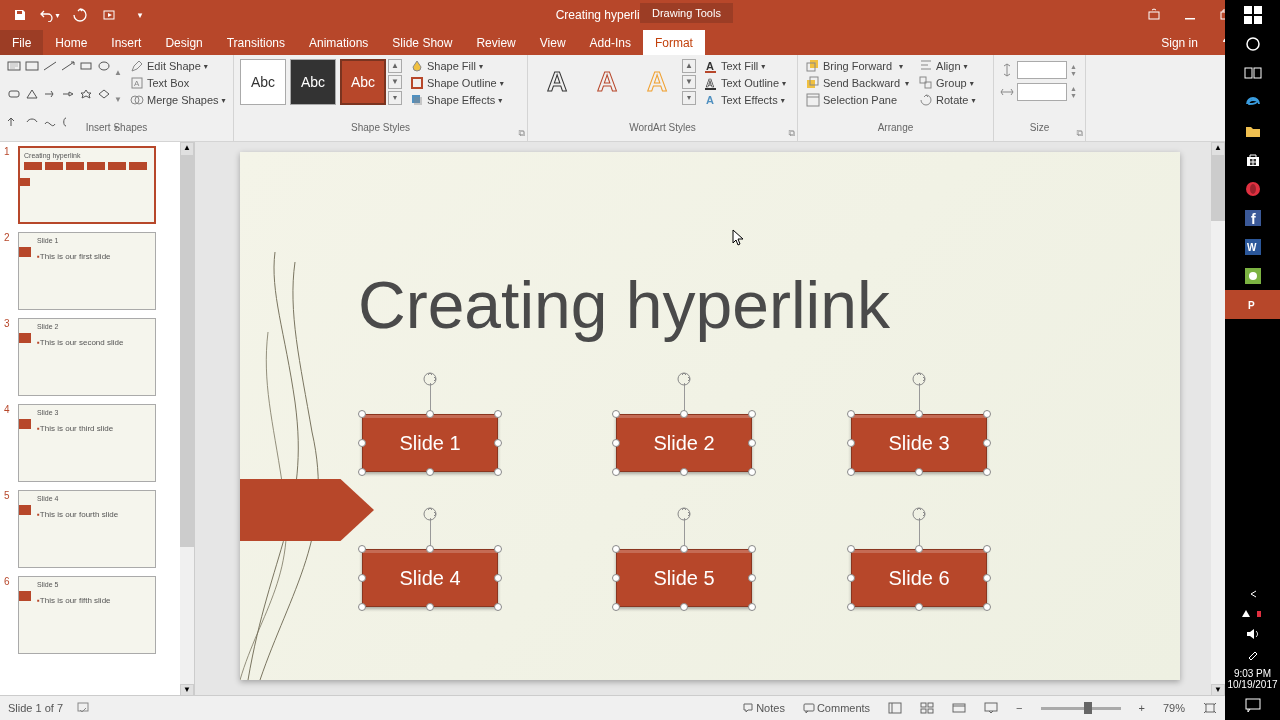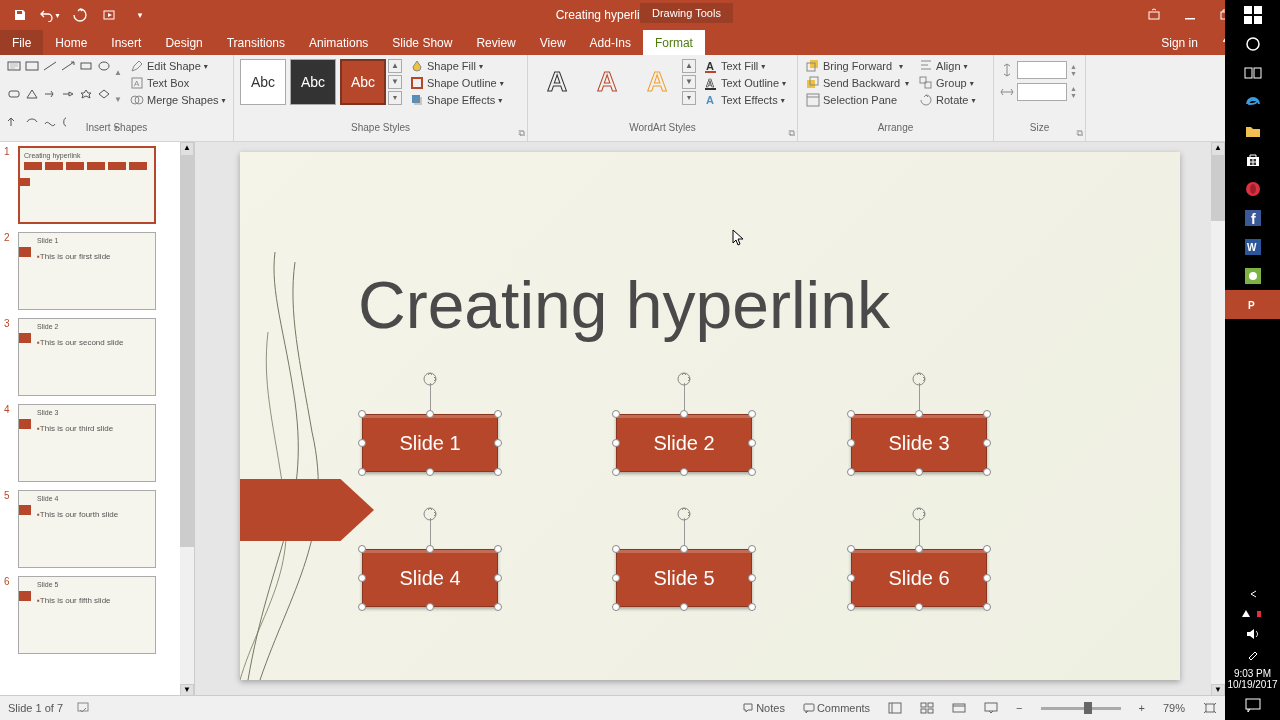--- a/index.html
+++ b/index.html
@@ -6,21 +6,21 @@
 body{width:1280px;height:720px;overflow:hidden;background:#fff;position:relative}
 .titlebar{height:30px;background:#b7472a;display:flex;align-items:center;color:#fff;font-size:12px;position:relative}
 .tb-left{display:flex;align-items:center;gap:6px;padding-left:8px}
 .tb-btn{width:24px;height:24px;display:flex;align-items:center;justify-content:center;cursor:pointer}
 .tb-title{position:absolute;left:50%;transform:translateX(-50%);font-size:12px}
 .tb-tool{position:absolute;left:640px;background:#9c3d25;padding:4px 12px;font-size:11px;top:3px}
 .tb-right{position:absolute;right:0;display:flex}
 .tb-right .tb-btn{width:36px}
 .menubar{height:25px;background:#b7472a;display:flex;align-items:center;color:#fff;font-size:12px}
 .mn{padding:0 12px;height:25px;display:flex;align-items:center;cursor:pointer}
-.mn.active{background:#fff;color:#4d7c0f}
+.mn.active{background:#fff;color:#c2410c}
 .mn-tell{display:flex;align-items:center;color:#e8c5bb;font-style:italic}
 .mn-tell svg{margin-right:4px}
 .mn-right{margin-left:auto;display:flex;align-items:flex-start;gap:0}
 .mn-share{display:flex;align-items:center;gap:4px;padding:0 10px}
 .ribbon{height:87px;background:#f0f0f0;border-bottom:1px solid #d4d4d4;display:flex;position:relative}
 .rgrp{border-right:1px solid #d4d4d4;padding:4px 6px 0 6px;position:relative}
 .rgrp-lbl{position:absolute;bottom:8px;left:0;right:0;text-align:center;font-size:10px;color:#666}
 .rgrp-dlg{position:absolute;bottom:2px;right:2px;font-size:9px;color:#888;cursor:pointer}
 .shp-gal{display:grid;grid-template-columns:repeat(6,16px);gap:2px}
 .mini-shp{width:16px;height:14px;display:flex;align-items:center;justify-content:center}

